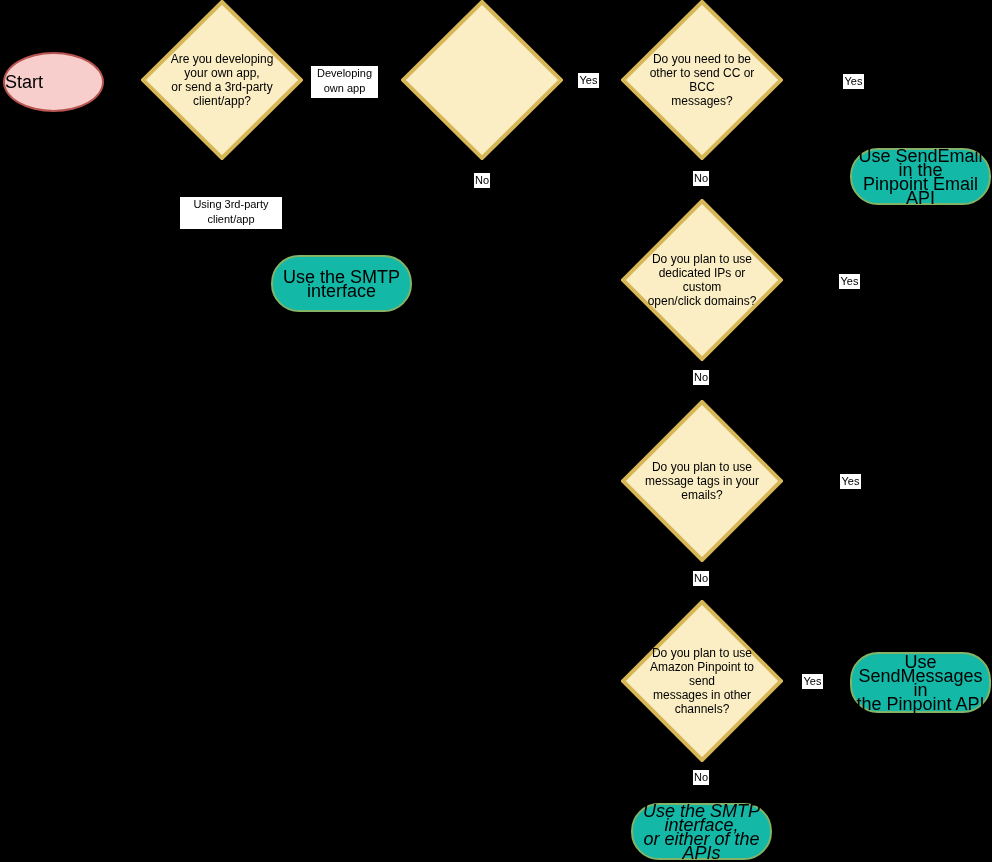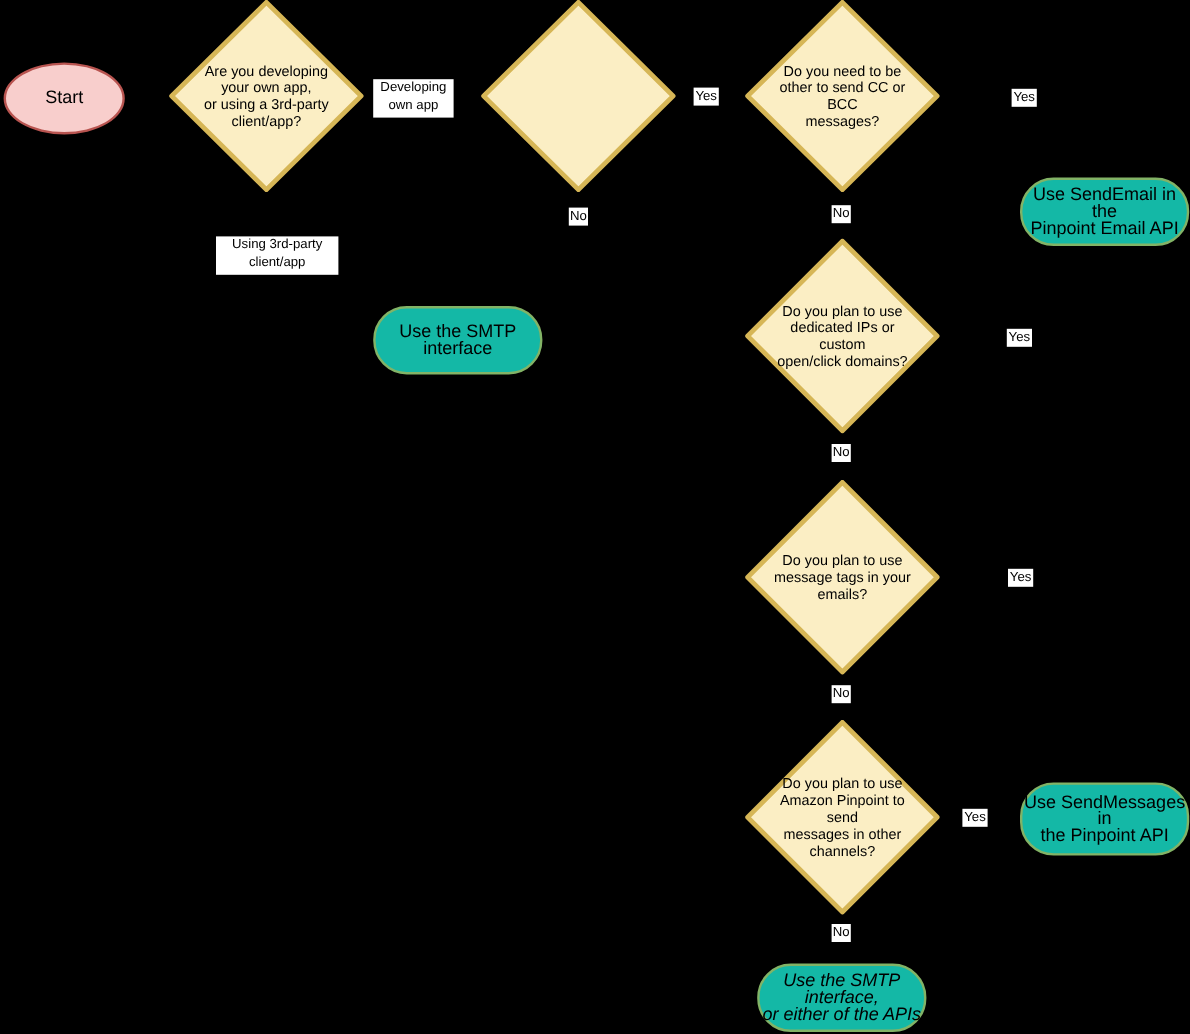--- a/index.html
+++ b/index.html
@@ -21,24 +21,23 @@
     height: 862px;
     background: #000000;
   }
 
   
   .node {
     position: absolute;
     box-sizing: border-box;
     display: flex;
     align-items: center;
-    justify-content: center;
     text-align: center;
     color: #000000;
-    font-size: 15px;
+    font-size: 18px;
     line-height: 14px;
   }
 
   
   .ellipse {
     background: #f8cecc;
     border: 2px solid #b85450;
     border-radius: 50%;
   }
 
@@ -95,21 +94,21 @@
   <div class="node ellipse" style="left:3px; top:52px; width:101px; height:60px;">
     <span>Start</span>
   </div>
 
   <div class="diamond-wrap" style="left:141px; top:0px; width:162px; height:160px;">
     <svg class="diamond-shape" viewBox="0 0 162 160" preserveAspectRatio="none">
       <polygon points="81,2 160,80 81,158 2,80" fill="#fbeec4" stroke="#d6b656" stroke-width="4" stroke-linejoin="miter"></polygon>
     </svg>
     <div class="diamond-label">Are you developing
 your own app,
-or using a 3rd-party
+or send a 3rd-party
 client/app?</div>
   </div>
 
   <div class="diamond-wrap" style="left:401px; top:0px; width:162px; height:160px;">
     <svg class="diamond-shape" viewBox="0 0 162 160" preserveAspectRatio="none">
       <polygon points="81,2 160,80 81,158 2,80" fill="#fbeec4" stroke="#d6b656" stroke-width="4" stroke-linejoin="miter"></polygon>
     </svg>
   </div>
 
   <div class="diamond-wrap" style="left:621px; top:0px; width:162px; height:160px;">
@@ -142,21 +141,21 @@
   <div class="diamond-wrap" style="left:621px; top:600px; width:162px; height:162px;">
     <svg class="diamond-shape" viewBox="0 0 162 162" preserveAspectRatio="none">
       <polygon points="81,2 160,81 81,160 2,81" fill="#fbeec4" stroke="#d6b656" stroke-width="4" stroke-linejoin="miter"></polygon>
     </svg>
     <div class="diamond-label">Do you plan to use
 Amazon Pinpoint to send
 messages in other
 channels?</div>
   </div>
 
-  <div class="node pill" style="left:271px; top:255px; width:141px; height:57px;margin-left:40px;">
+  <div class="node pill" style="left:271px; top:255px; width:141px; height:57px;">
     <span>Use the SMTP interface</span>
   </div>
 
   <div class="node pill" style="left:850px; top:148px; width:141px; height:57px;">
     <span>Use SendEmail in the
 Pinpoint Email API</span>
   </div>
 
   <div class="node pill" style="left:850px; top:652px; width:141px; height:61px;">
     <span>Use SendMessages in

